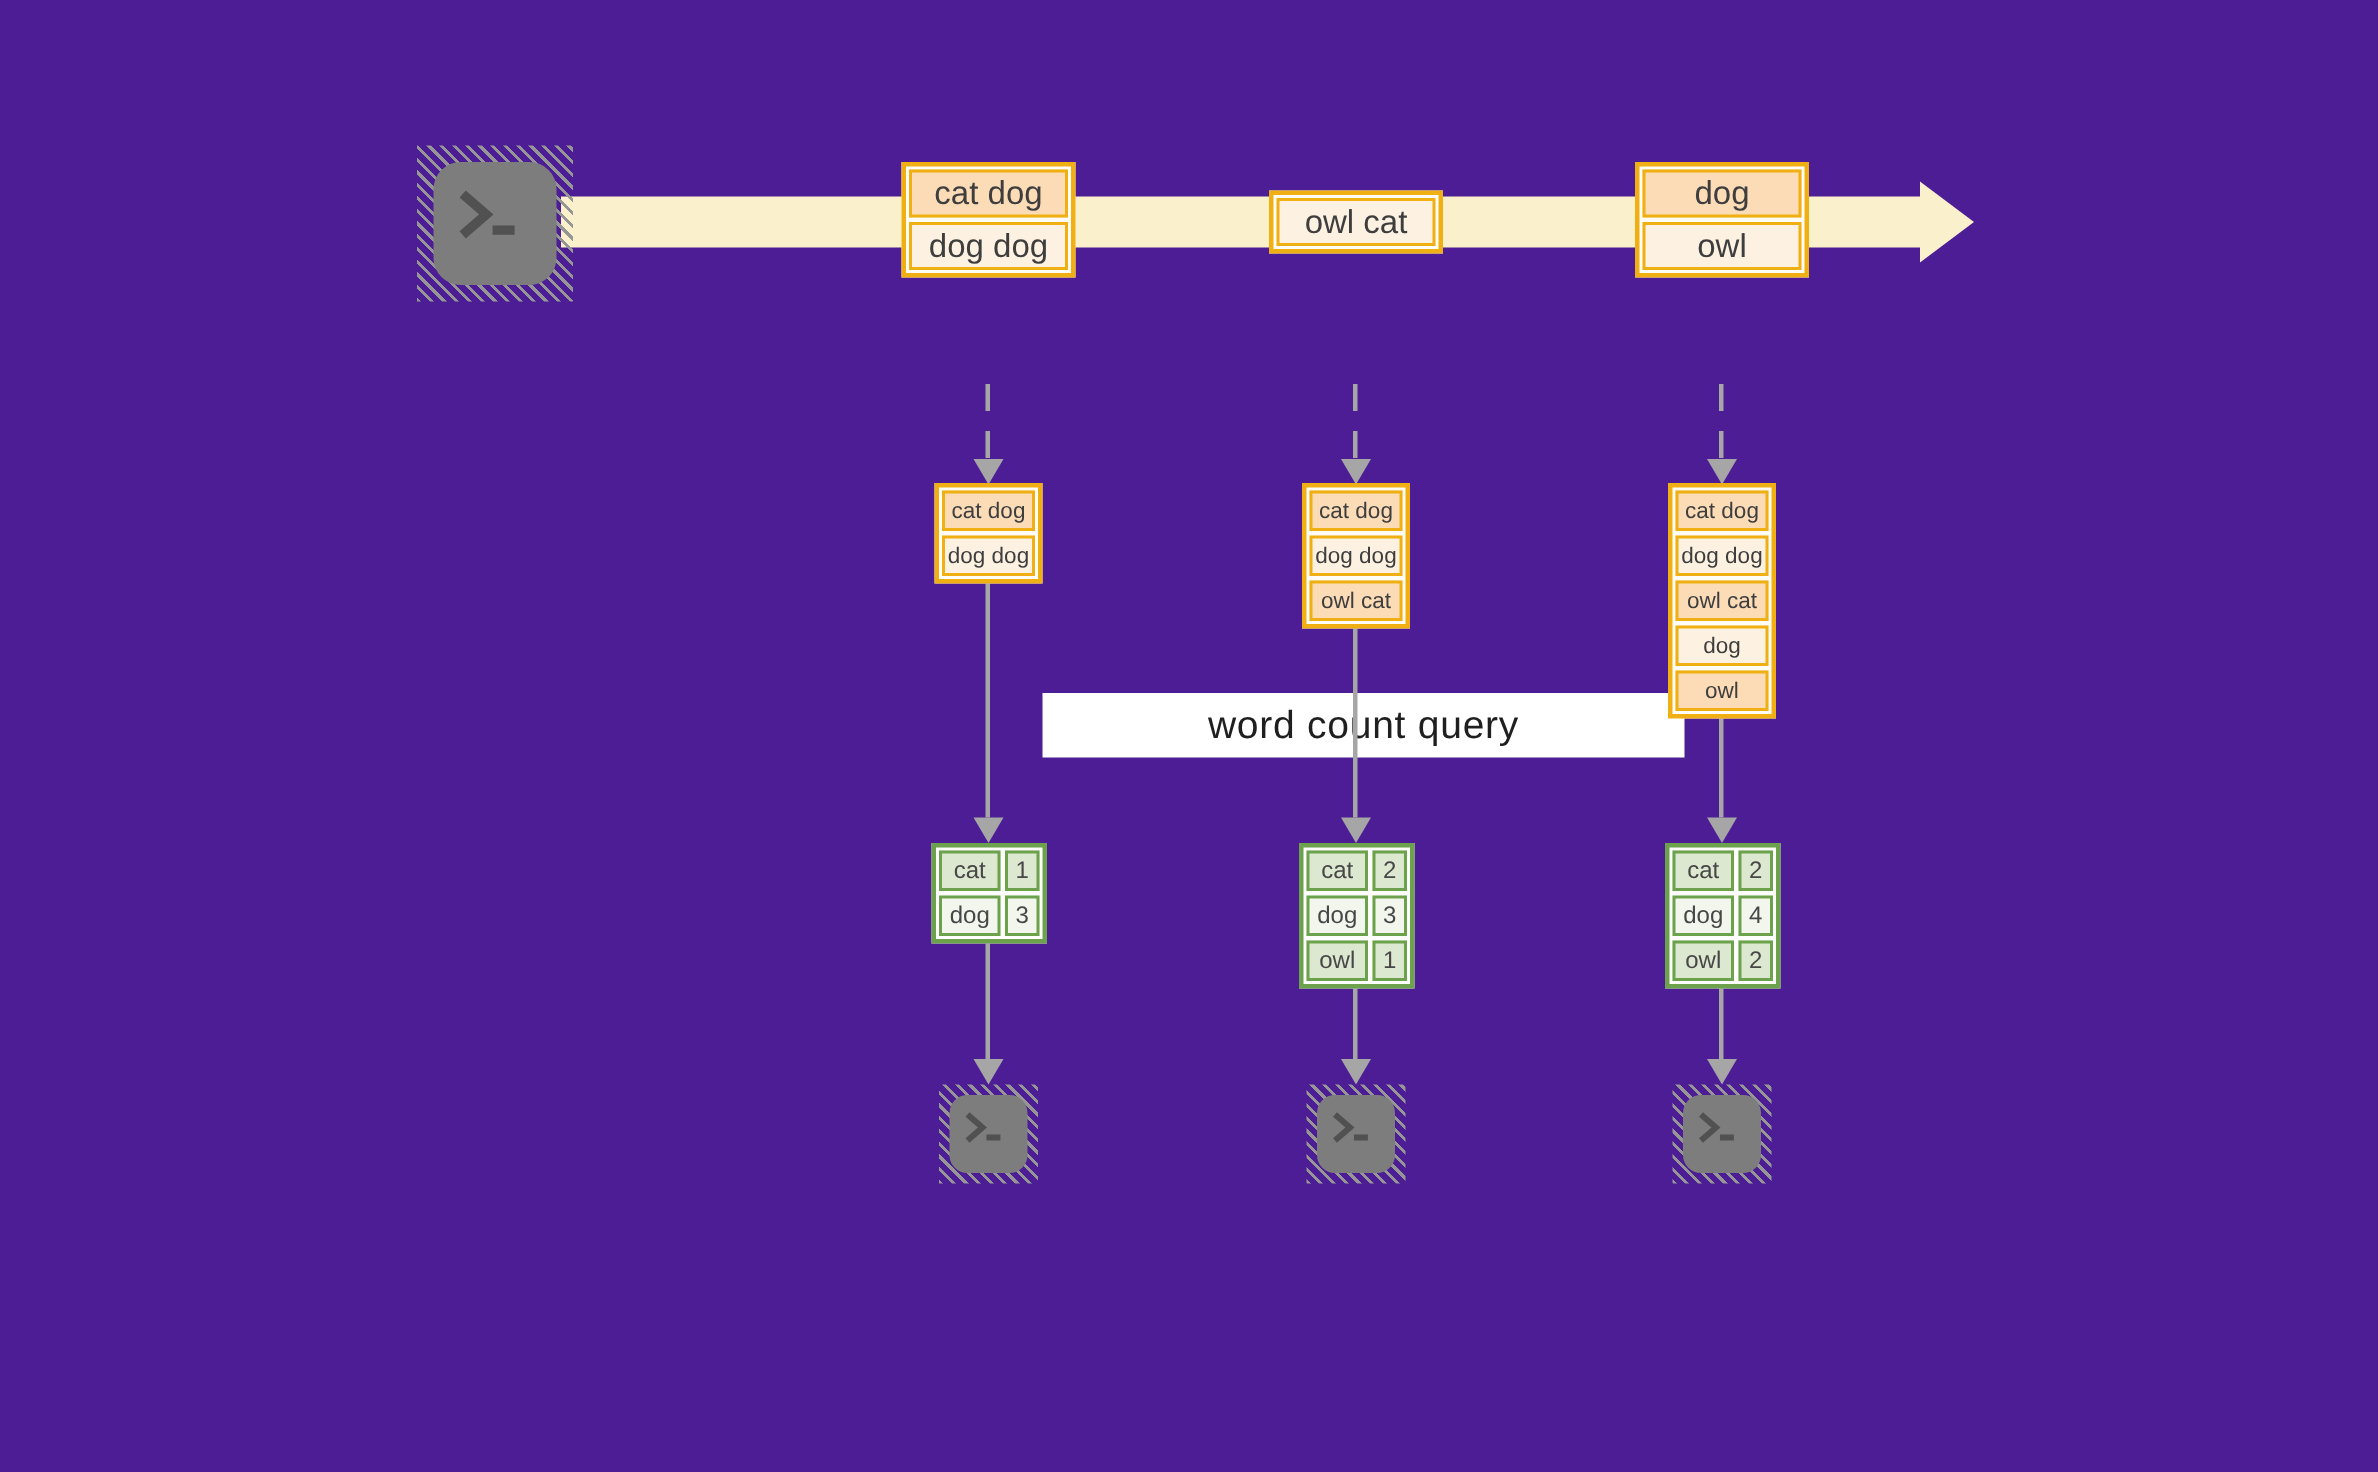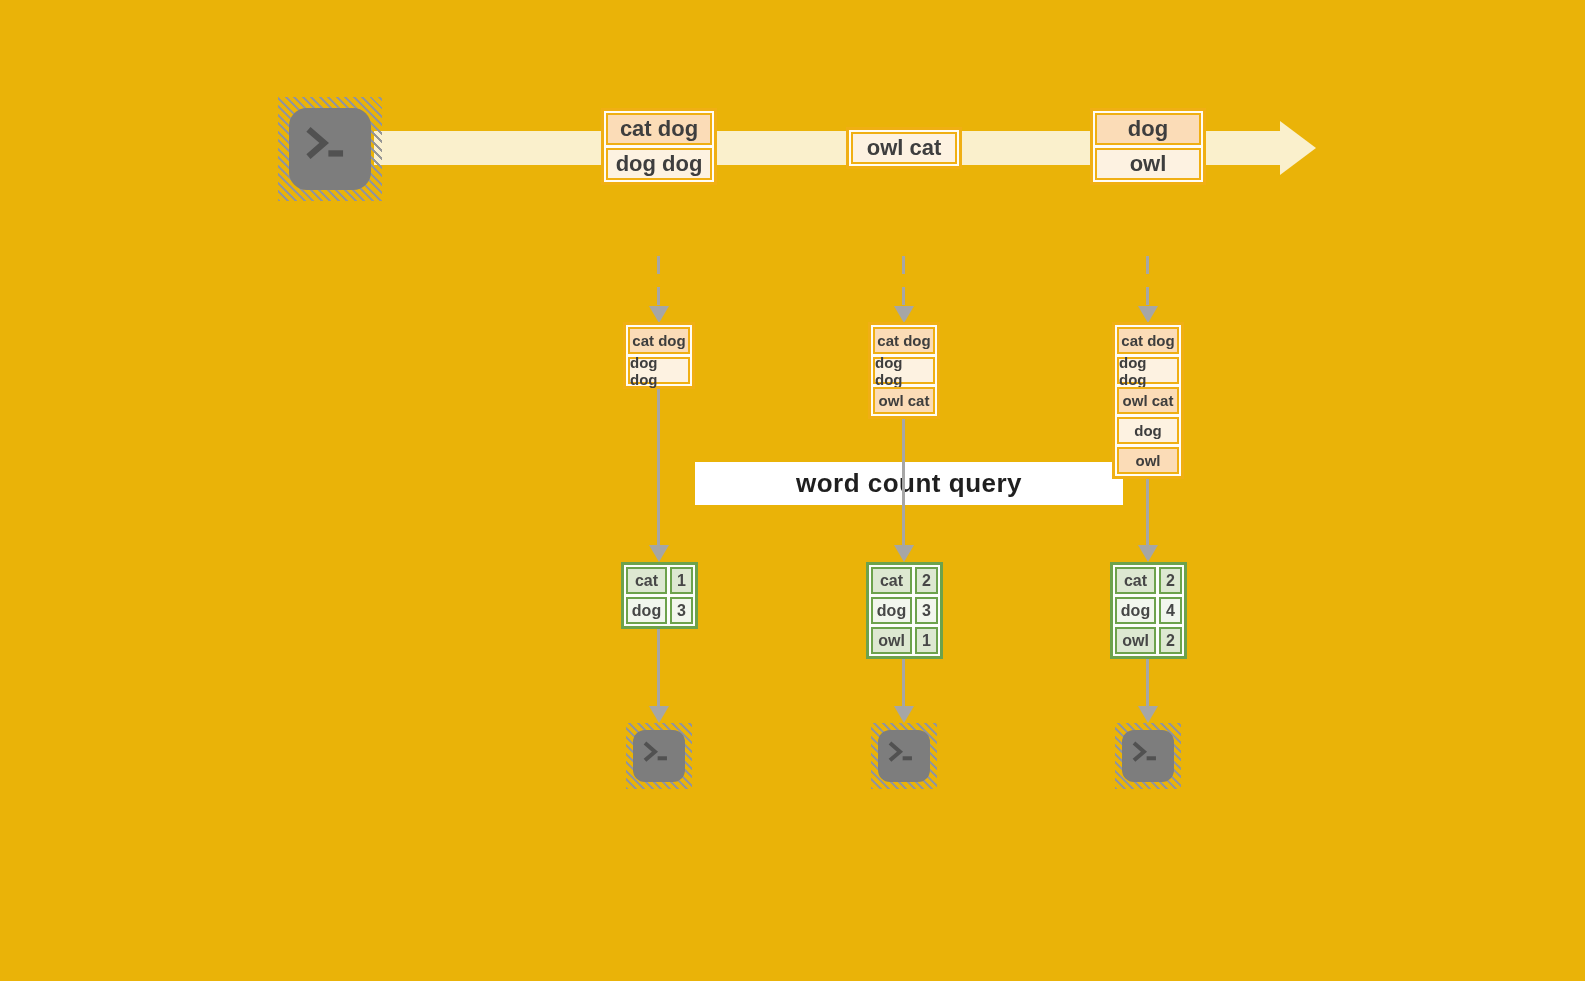--- a/index.html
+++ b/index.html
@@ -1,18 +1,18 @@
 <!DOCTYPE html>
 <html><head>
 <meta charset="utf-8">
 <style>
   html,body { margin:0; padding:0; background:#000; }
   .canvas {
-    position:relative; width:1585px; height:981px; background:#eab308;
-    font-family:"Liberation Sans", sans-serif; overflow:hidden;font-weight:bold;
+    position:relative; width:1585px; height:981px; background:#4c1d95;
+    font-family:"Liberation Sans", sans-serif; overflow:hidden;
   }
 
   
   .term { position:absolute; z-index:3;
     background:repeating-linear-gradient(45deg, #969696 0 2px, rgba(0,0,0,0) 2px 6px); }
   .term-inner { position:absolute; background:#7d7d7d; }
   .term-top { left:278px; top:97px; width:104px; height:104px; }
   .term-top .term-inner { inset:11px; border-radius:18px; }
   .term-sm { width:66px; height:66px; top:723px; }
   .term-sm .term-inner { inset:7px; border-radius:12px; }

